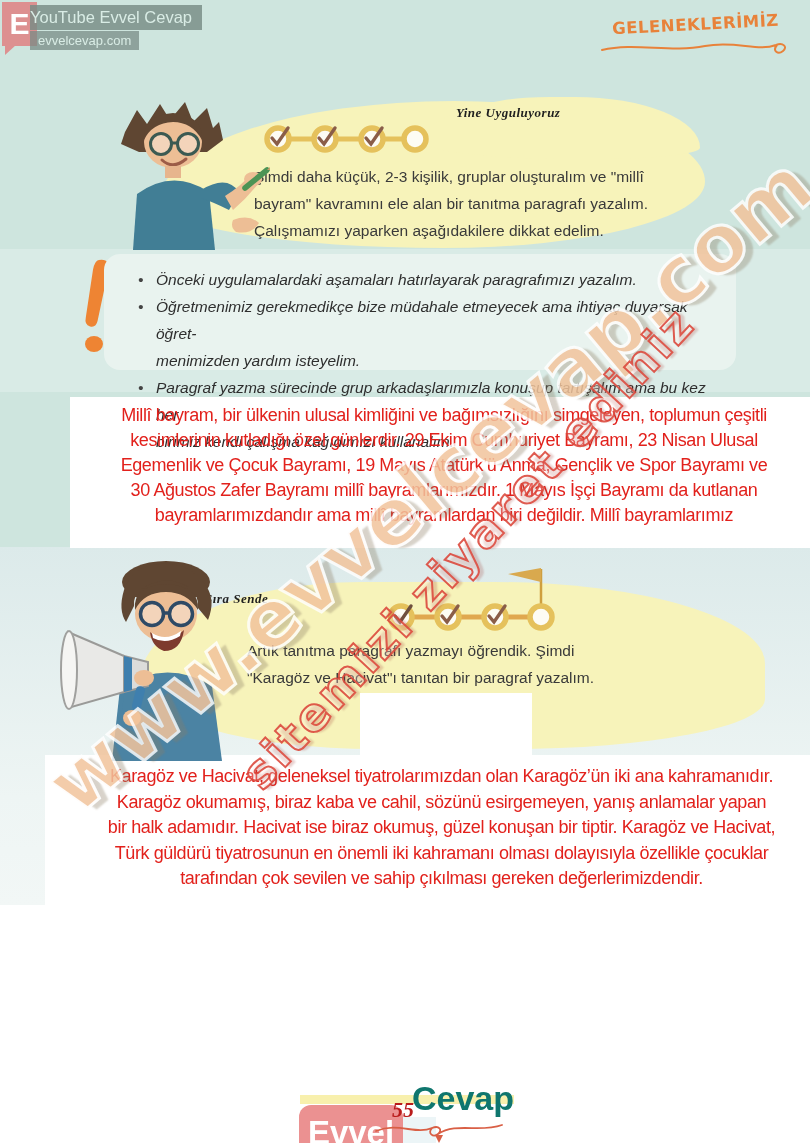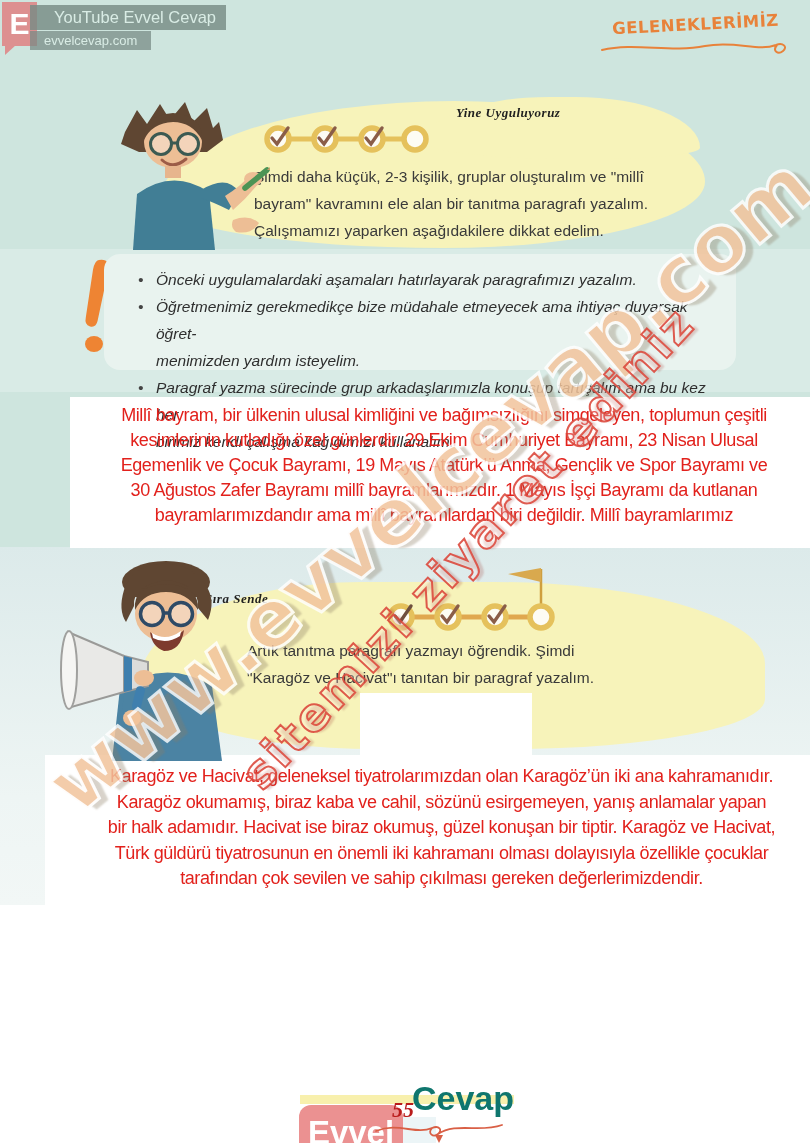--- a/index.html
+++ b/index.html
@@ -16,23 +16,23 @@
 
   
   .ans1-bg { position:absolute; left:70px; top:397px; width:740px; height:151px; background:#fff; }
   .ans2-bg { position:absolute; left:45px; top:755px; width:765px; height:390px; background:#fff; }
 
   
   .e-badge { position:absolute; left:2px; top:2px; width:35px; height:44px; background:#dd9090;
     color:#fff; font-weight:bold; font-size:30px; display:flex; align-items:center; justify-content:center; }
   .e-badge::after { content:""; position:absolute; left:3px; bottom:-9px;
     border-top:10px solid #dd9090; border-right:11px solid transparent; }
-  .yt-box { position:absolute; left:30px; top:5px; height:25px; padding:0 10px 0 24px;
+  .yt-box { position:absolute; left:30px; top:5px; height:25px; padding:0 10px 0 0;
     background:rgba(120,139,133,0.82); color:#d9ece5; font-size:16.5px; line-height:25px; }
-  .url-box { position:absolute; left:30px; top:31px; height:19px; padding:0 14px;
+  .url-box { position:absolute; left:30px; top:31px; height:19px; padding:0 8px;
     background:rgba(120,139,133,0.75); color:#d9ece5; font-size:13px; line-height:19px; }
 
   .unit-title { position:absolute; left:608px; top:15px; width:175px; text-align:center;
     color:#e8823a; font-weight:bold; font-size:16.5px; letter-spacing:0.5px; transform:rotate(-3deg);
     font-family:"DejaVu Sans", sans-serif; }
   .unit-underline { position:absolute; left:600px; top:38px; }
 
   
   .blob1 { position:absolute; left:160px; top:101px; width:545px; height:147px; background:#f7f3ba;
     border-radius:54% 46% 48% 52% / 68% 55% 45% 32%; }

